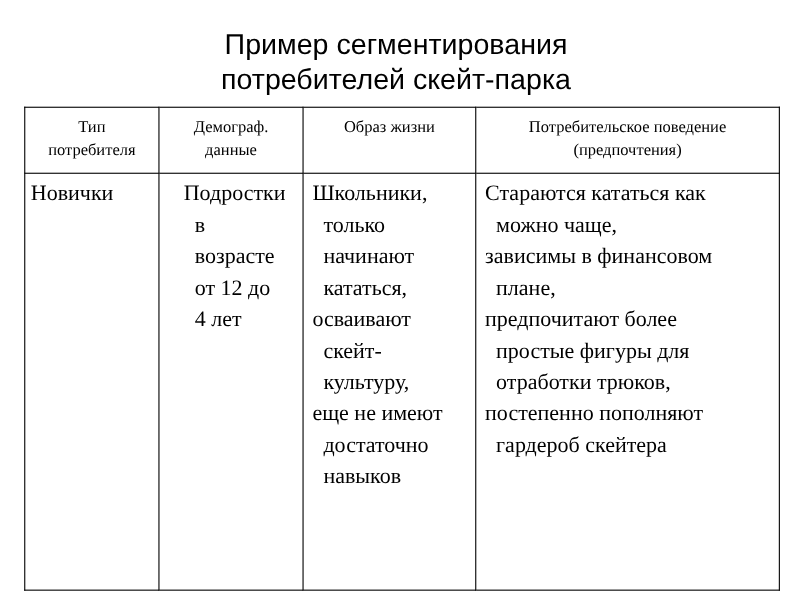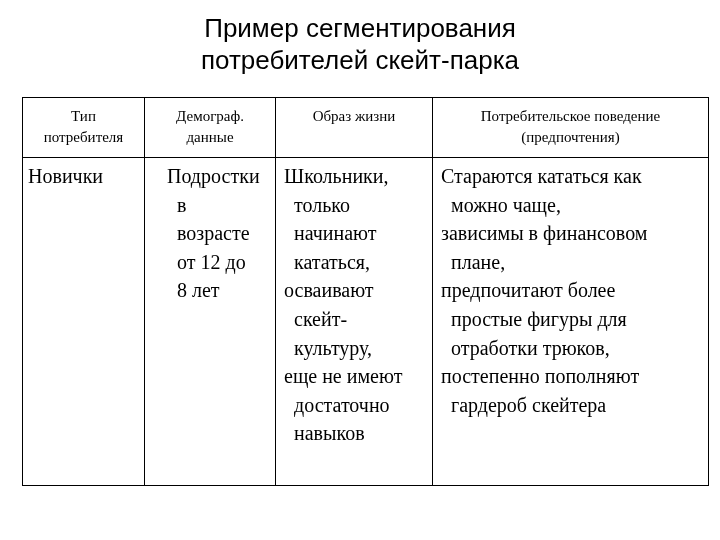--- a/index.html
+++ b/index.html
@@ -1,23 +1,23 @@
 <!DOCTYPE html>
 <html><head>
   <meta charset="utf-8">
   <style>
     html, body { margin:0; padding:0; background:#ffffff; }
     body { width:720px; height:540px; position:relative; overflow:hidden; }
     .title {
-      position:absolute; left:0; top:12px; width:720px; text-align:center;
+      position:absolute; left:0; top:24px; width:720px; text-align:center;
       font-family:"Liberation Sans", sans-serif; font-size:26px; line-height:32px; color:#000;
     }
     .title div { white-space:nowrap; }
     table {
-      position:absolute; left:22px; top:97px; width:686px; height:389px;
+      position:absolute; left:22px; top:97px; width:686px; height:440px;
       border-collapse:collapse; table-layout:fixed;
       font-family:"Liberation Serif", serif; color:#000;
     }
     td, th { border:1.5px solid #000; vertical-align:top; padding:0; }
     th { font-weight:normal; font-size:15px; line-height:21px; height:60px; text-align:center; padding-top:8px; box-sizing:border-box; }
     td { font-size:20px; line-height:28.6px; padding-top:4px;margin-left:26px; }
     .hang { padding-left:22px; }
     .hang .l { display:block; white-space:nowrap; }
     .hang .l.indent { padding-left:10px; }
     .c-type { padding-left:5px; }
@@ -59,21 +59,21 @@
   <tbody>
     <tr>
       <td class="c-type">
         <span>Новички</span>
       </td>
       <td class="hang">
         <span class="l">Подростки</span>
         <span class="l indent">в</span>
         <span class="l indent">возрасте</span>
         <span class="l indent">от 12 до</span>
-        <span class="l indent">8 лет</span>
+        <span class="l indent">4 лет</span>
       </td>
       <td class="hang" style="padding-left:8px">
         <span class="l">Школьники,</span>
         <span class="l indent">только</span>
         <span class="l indent">начинают</span>
         <span class="l indent">кататься,</span>
         <span class="l">осваивают</span>
         <span class="l indent">скейт-</span>
         <span class="l indent">культуру,</span>
         <span class="l">еще не имеют</span>

